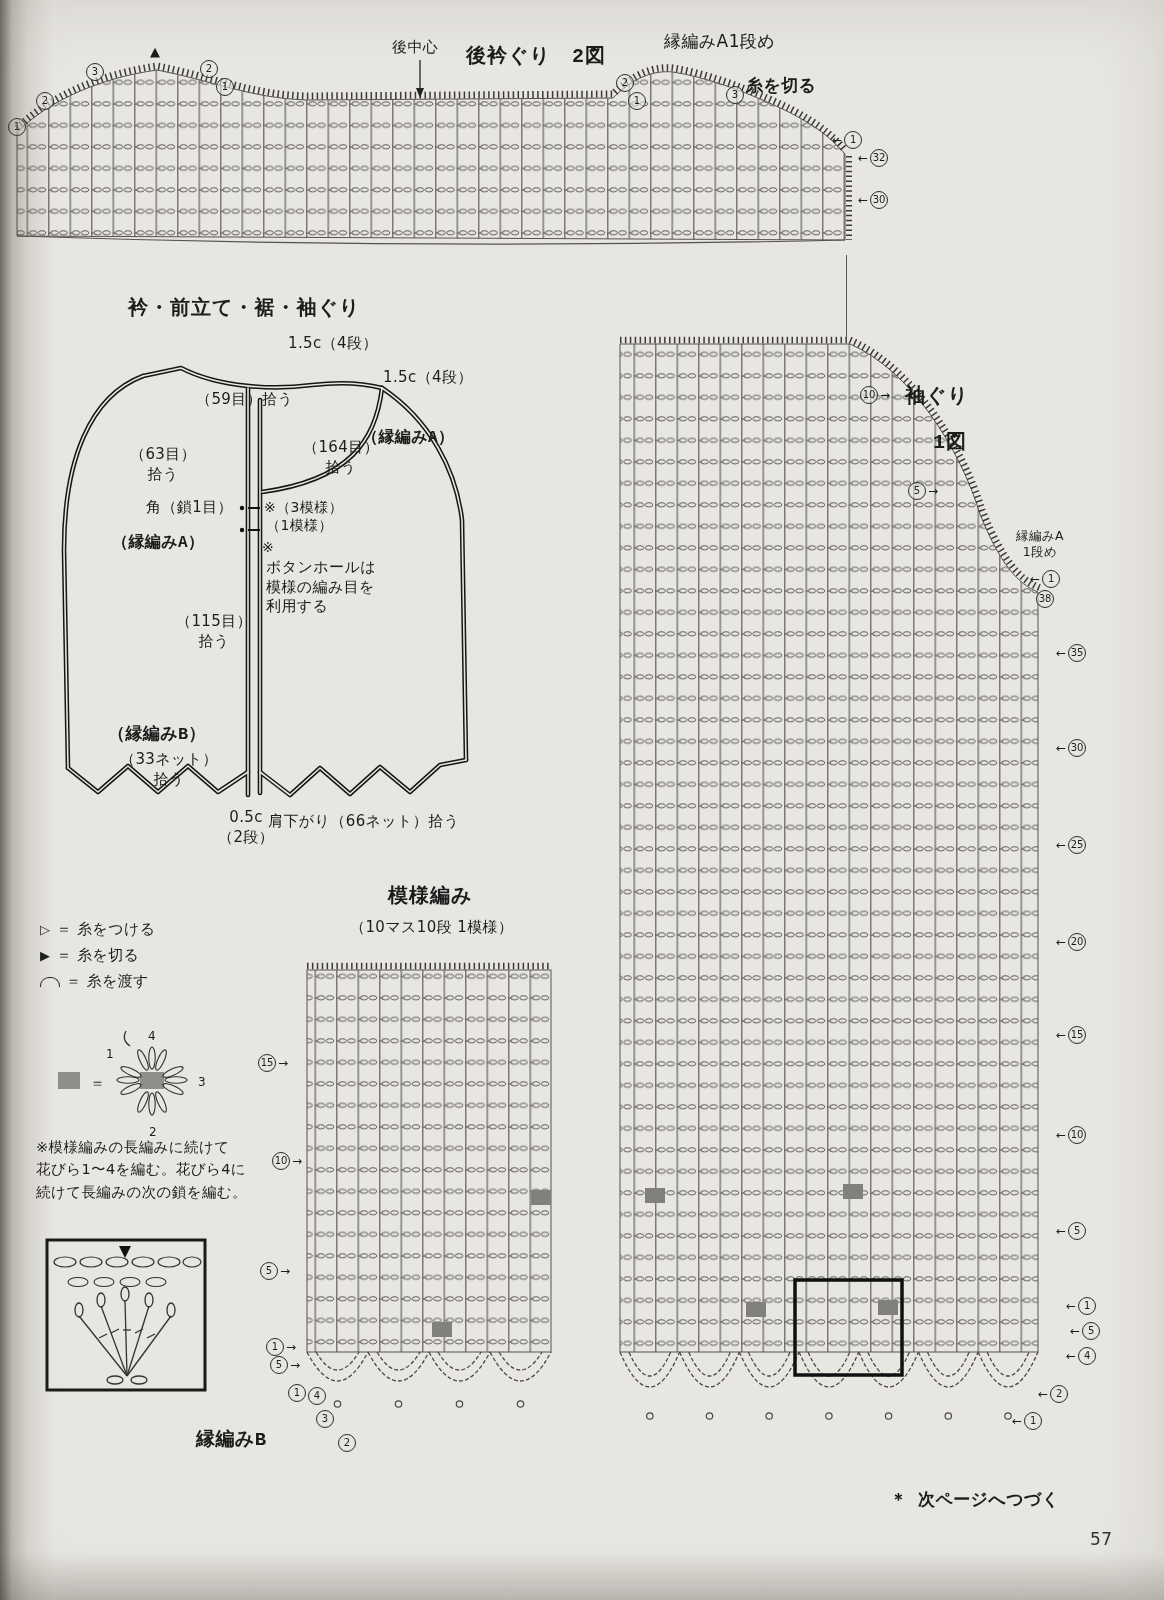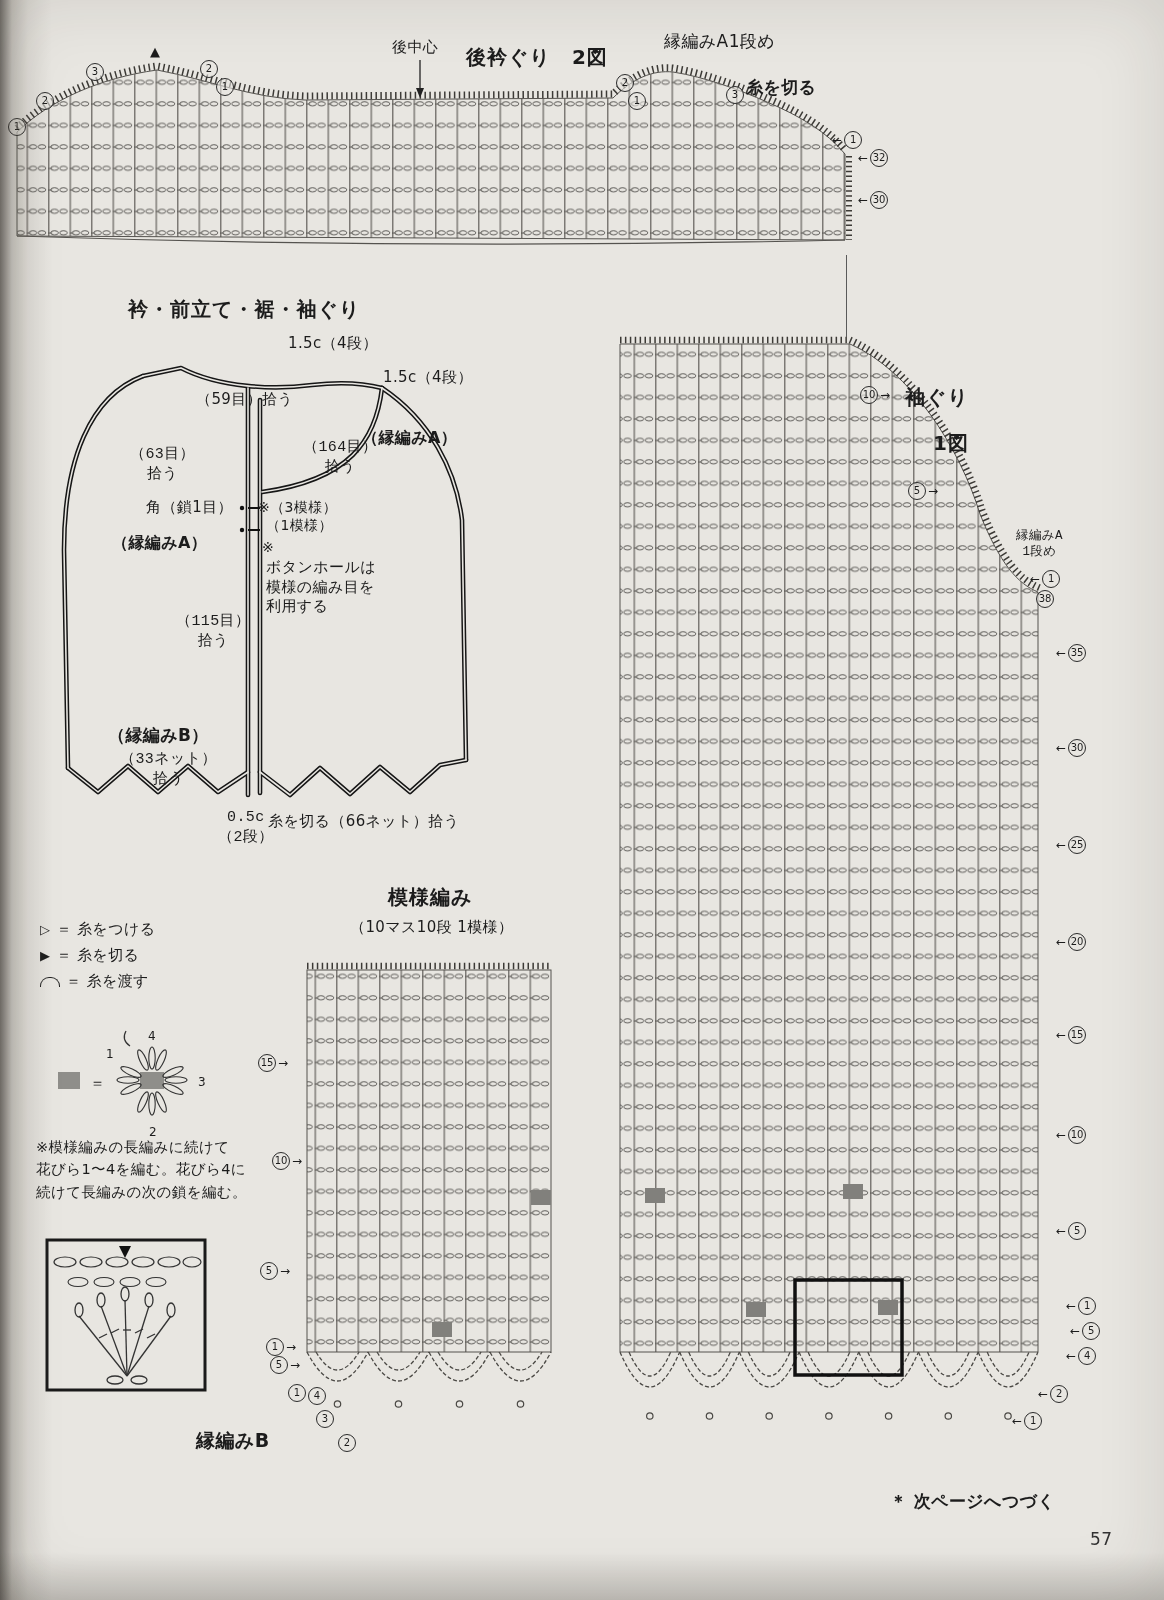--- a/index.html
+++ b/index.html
@@ -4,22 +4,22 @@
 <style>
   html,body{margin:0;padding:0;background:#4a4a4a;}
   .page{position:relative;width:1164px;height:1600px;background:#e8e6e1;overflow:hidden;
         font-family:"DejaVu Sans",sans-serif;color:#1c1c1c;}
   .page::before{content:"";position:absolute;left:0;top:0;bottom:0;width:52px;z-index:6;pointer-events:none;
         background:linear-gradient(90deg,rgba(35,31,26,.6),rgba(90,84,74,.28) 12px,rgba(120,114,104,.12) 28px,rgba(0,0,0,0) 52px);}
   .page::after{content:"";position:absolute;left:0;right:0;bottom:0;height:48px;z-index:6;pointer-events:none;
         background:linear-gradient(180deg,rgba(0,0,0,0),rgba(55,50,43,.22));}
   .vig{position:absolute;inset:0;z-index:6;pointer-events:none;box-shadow:inset 0 0 70px rgba(40,35,28,.12);}
   .lbl{position:absolute;white-space:nowrap;font-size:15px;letter-spacing:.4px;line-height:1.3;z-index:4;}
-  .b{font-weight:bold;}
-  .c{text-align:center;font-family:Liberation Mono, monospace;}
+  .b{font-weight:bold;font-family:Liberation Mono, monospace;}
+  .c{text-align:center;}
   .s13{font-size:17px;}
   .s14{font-size:14px;}
   .s17{font-size:17px;}
   .s20{font-size:20px;letter-spacing:1px;}
   .cnum{box-sizing:border-box;display:inline-flex;align-items:center;justify-content:center;
         min-width:18px;height:18px;padding:0 1px;border:1.2px solid #2b2b2b;border-radius:50%;
         font-size:10px;line-height:1;background:rgba(232,230,225,.6);}
   .acn{position:absolute;z-index:4;}
   .marker{position:absolute;display:flex;align-items:center;gap:2px;z-index:4;}
   .arr{font-size:12px;line-height:1;}
@@ -119,21 +119,21 @@
   <div class="lbl c" style="left:130px;top:445px">
     <div>（63目）</div>
     <div>拾う</div>
   </div>
   <div class="lbl c" style="left:303px;top:438px">
     <div>（164目）</div>
     <div>拾う</div>
   </div>
   <div class="lbl b" style="left:362px;top:428px;font-size:16px">（縁編みA）</div>
   <div class="lbl" style="left:146px;top:498px">角（鎖1目）</div>
-  <div class="lbl s14" style="left:258px;top:498px">※（3模様）</div>
+  <div class="lbl s14" style="left:264px;top:498px">※（3模様）</div>
   <div class="lbl s14" style="left:266px;top:516px">（1模様）</div>
   <div class="lbl s14" style="left:262px;top:538px">※</div>
   <div class="lbl b" style="left:112px;top:533px;font-size:16px">（縁編みA）</div>
   <div class="lbl" style="left:266px;top:558px">
     <div>ボタンホールは</div>
     <div>模様の編み目を</div>
     <div>利用する</div>
   </div>
   <div class="lbl c" style="left:176px;top:612px">
     <div>（115目）</div>
@@ -141,21 +141,21 @@
   </div>
   <div class="lbl b s17" style="left:108px;top:724px">（縁編みB）</div>
   <div class="lbl c" style="left:120px;top:750px">
     <div>（33ネット）</div>
     <div>拾う</div>
   </div>
   <div class="lbl c" style="left:218px;top:808px">
     <div>0.5c</div>
     <div>（2段）</div>
   </div>
-  <div class="lbl" style="left:268px;top:812px">糸を切る（66ネット）拾う</div>
+  <div class="lbl" style="left:268px;top:812px">肩下がり（66ネット）拾う</div>
 
   <svg class="chart" style="left:612px;top:330px" width="450" height="1165" viewBox="0 0 450 1165">
     <defs>
       <pattern id="fB" width="21.5" height="21.5" patternUnits="userSpaceOnUse">
         <line x1="0.8" y1="0" x2="0.8" y2="21.5" stroke="#55534f" stroke-width="1.1"></line>
         <line x1="-2" y1="3" x2="4.2" y2="3" stroke="#55534f" stroke-width="0.9"></line>
         <ellipse cx="6.5" cy="2.8" rx="3.8" ry="2.1" fill="none" stroke="#55534f" stroke-width="0.95"></ellipse>
         <ellipse cx="15.5" cy="2.8" rx="3.8" ry="2.1" fill="none" stroke="#55534f" stroke-width="0.95"></ellipse>
       </pattern>
     </defs>

